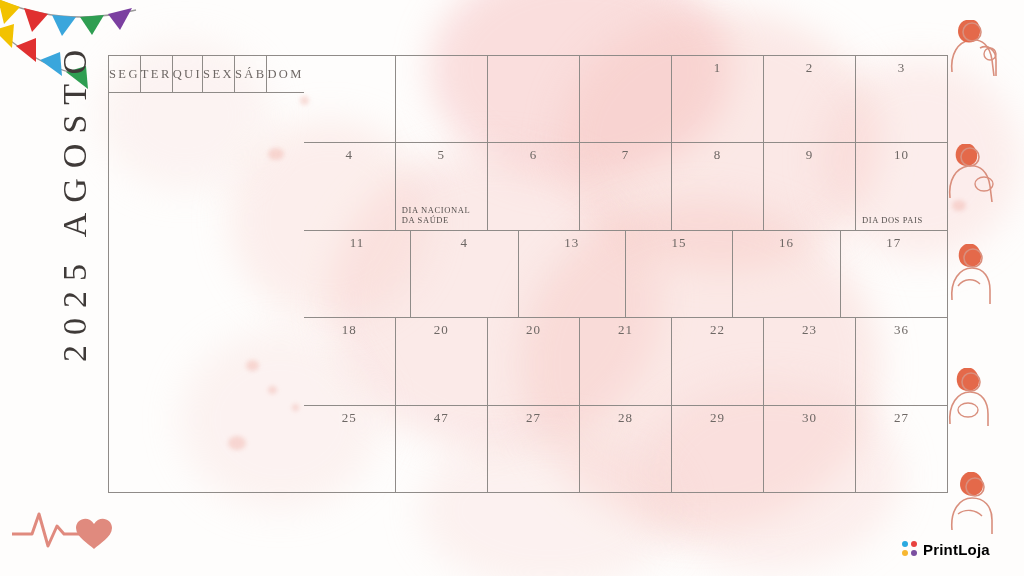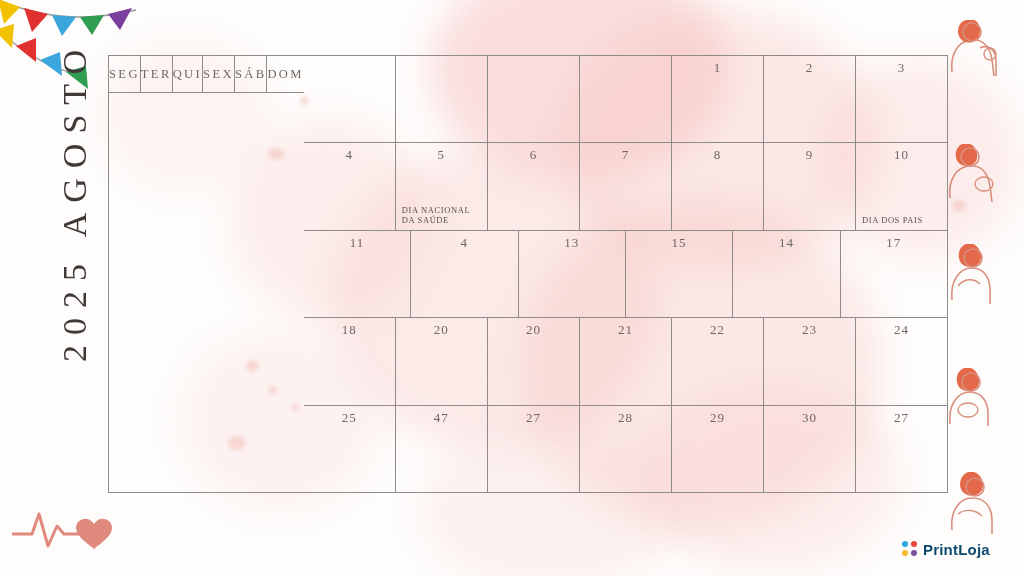--- a/index.html
+++ b/index.html
@@ -191,21 +191,21 @@
     position: absolute;
     width: 6px;
     height: 6px;
     border-radius: 50%;
     display: block;
   }
   .logo .logotext {
     font-family: "Liberation Sans", sans-serif;
     font-size: 15px;
     font-weight: bold;
-    color: #0c4a6e;
+    color: #000000;
     letter-spacing: 0.2px;
   }
 </style>
 </head>
 <body>
 
 <div class="page">
 
   <div class="wc wc1"></div>
   <div class="wc wc2"></div>
@@ -332,21 +332,21 @@
           </div>
         <div class="day">
             <span class="num">13</span>
             <span class="ev"></span>
           </div>
         <div class="day">
             <span class="num">15</span>
             <span class="ev"></span>
           </div>
         <div class="day">
-            <span class="num">14</span>
+            <span class="num">16</span>
             <span class="ev"></span>
           </div>
         <div class="day">
             <span class="num">17</span>
             <span class="ev"></span>
           </div>
       </div>
 
       <div class="week">
         <div class="day">
@@ -367,21 +367,21 @@
           </div>
         <div class="day">
             <span class="num">22</span>
             <span class="ev"></span>
           </div>
         <div class="day">
             <span class="num">23</span>
             <span class="ev"></span>
           </div>
         <div class="day">
-            <span class="num">24</span>
+            <span class="num">36</span>
             <span class="ev"></span>
           </div>
       </div>
 
       <div class="week">
         <div class="day">
             <span class="num">25</span>
             <span class="ev"></span>
           </div>
         <div class="day">

